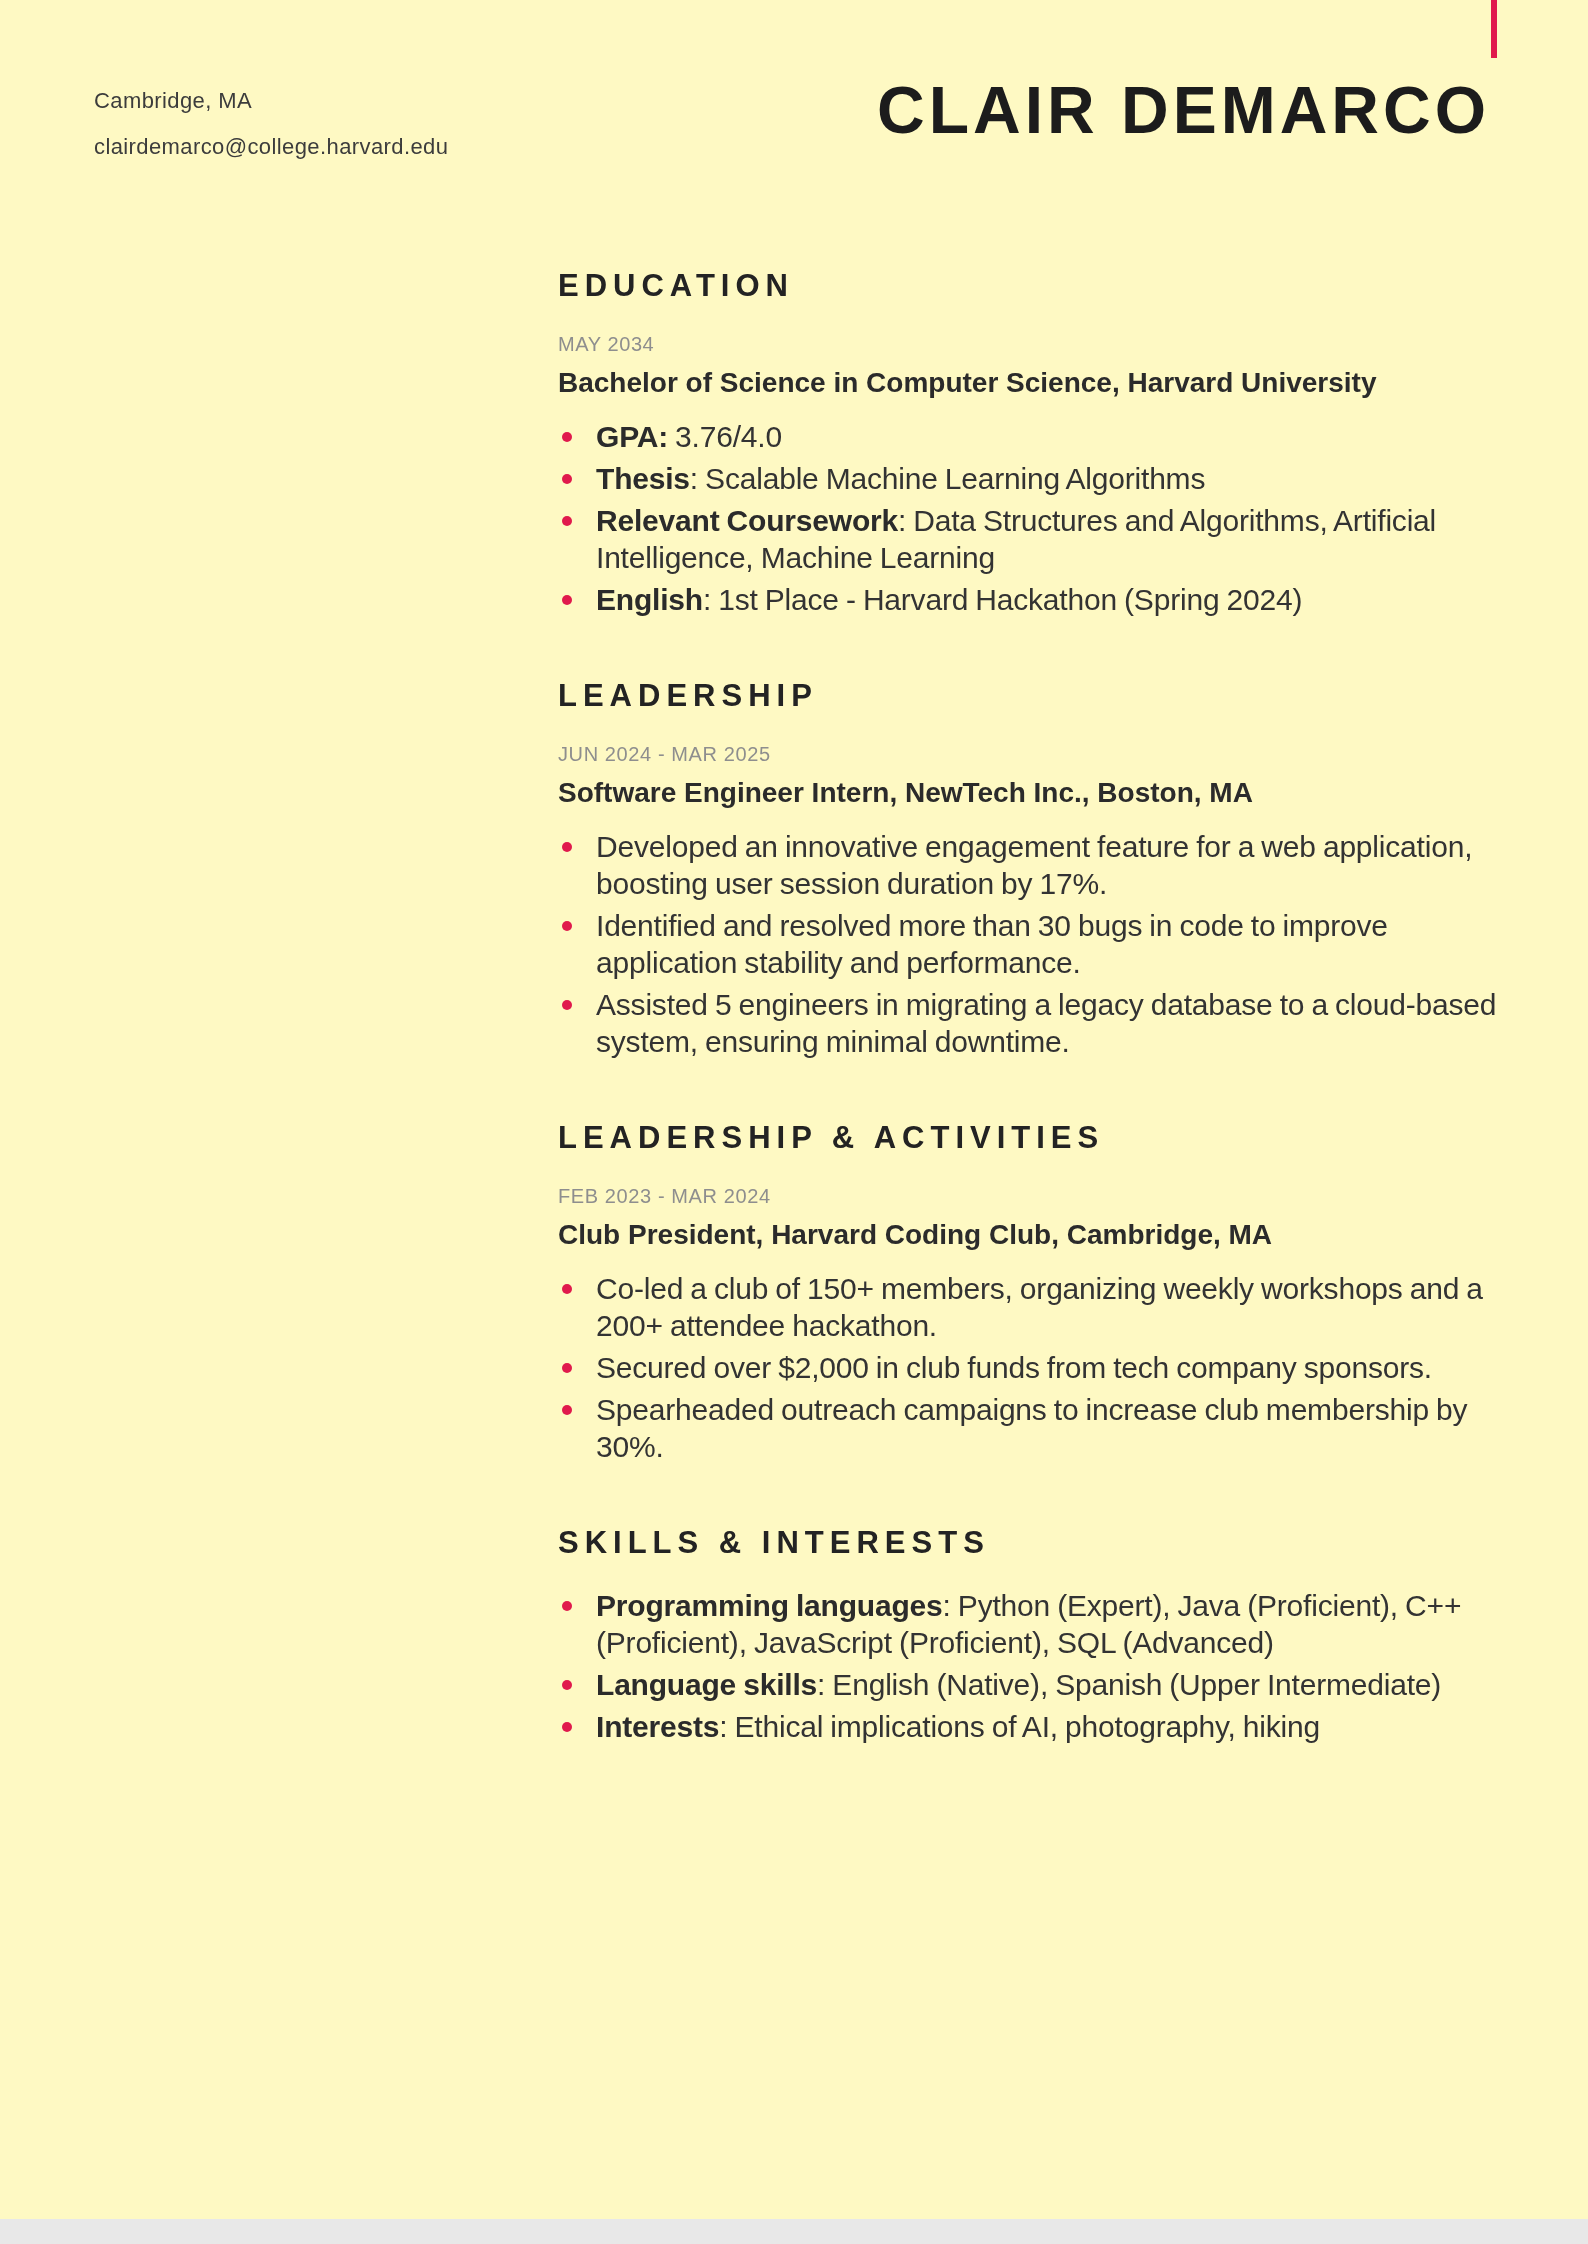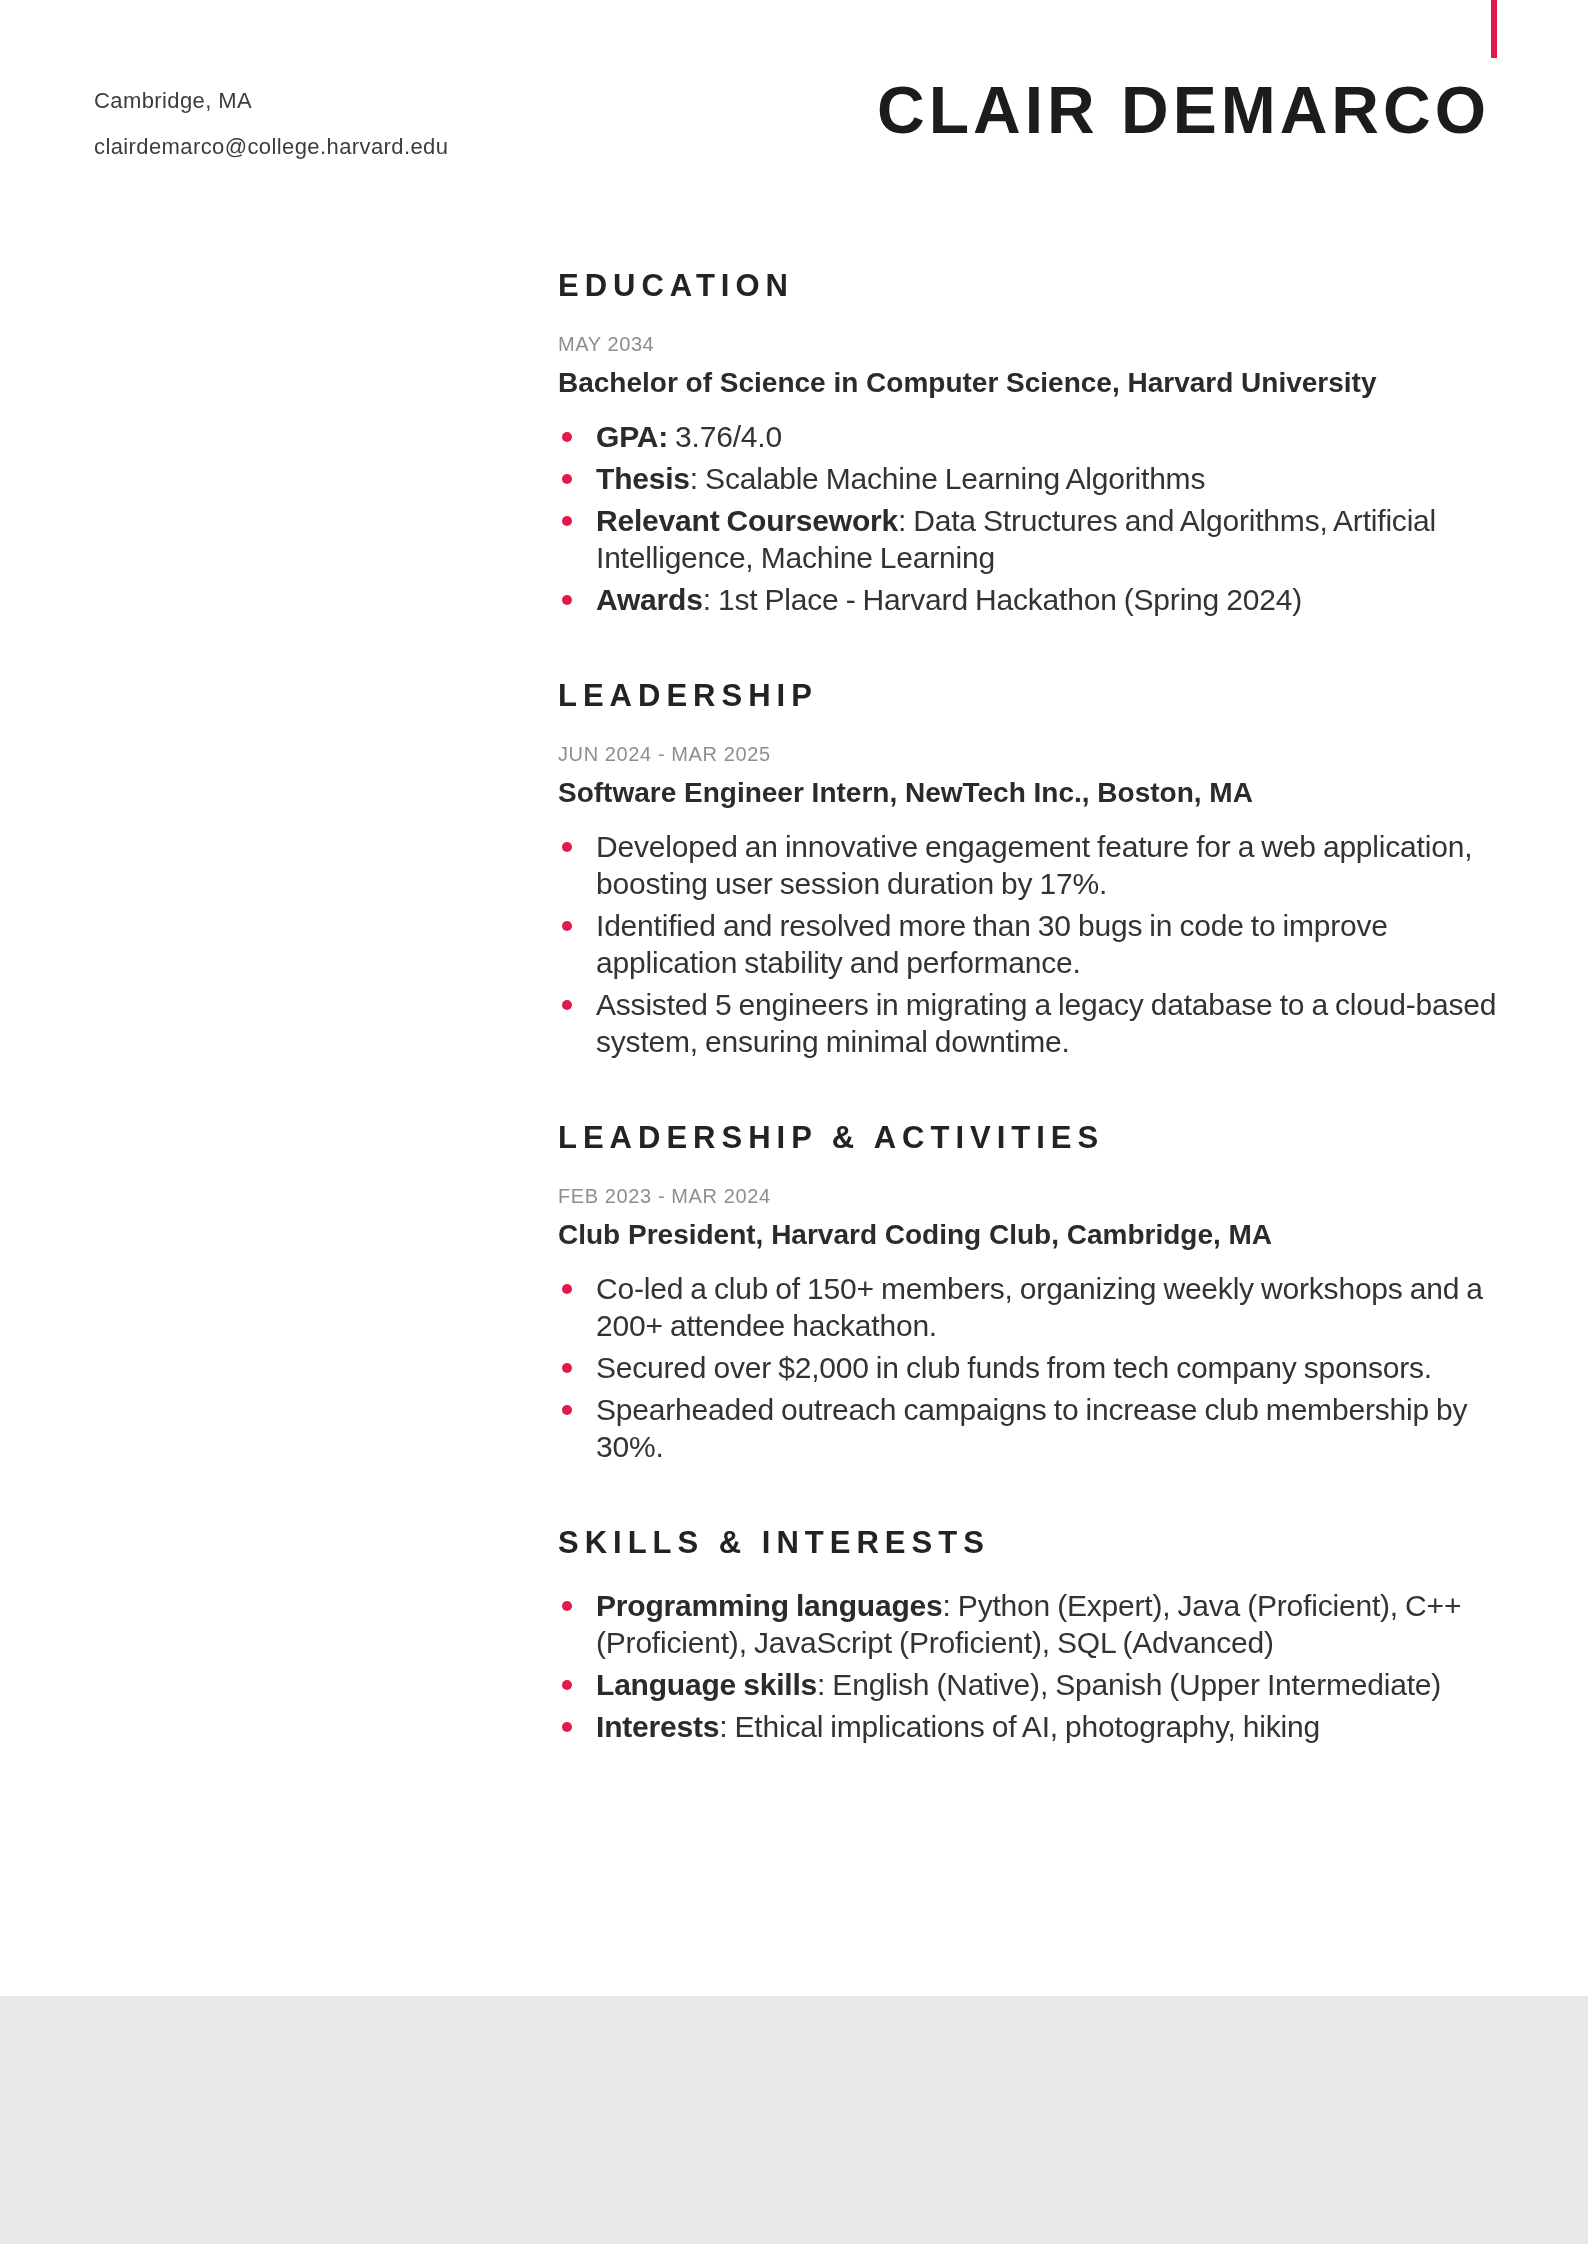--- a/index.html
+++ b/index.html
@@ -1,20 +1,20 @@
 <!DOCTYPE html>
 <html><head>
 <meta charset="utf-8">
 <style>
   html,body { margin:0; padding:0; background:#e8e8e8; }
   .page {
     position:relative;
-    width:1588px; height:1996px;
+    width:1588px; height:2219px;
     margin:0 auto;
-    background:#ffffff;
+    background:#fef9c3;
     font-family:"Liberation Sans", sans-serif;
     color:#333;
     overflow:hidden;
   }
   
   .accent-bar {
     position:absolute; top:0; right:91px;
     width:6px; height:58px;
     background:var(--accent,#e01a4c);
   }
@@ -90,21 +90,21 @@
 
   <main class="resume-body">
       <section class="section">
         <h2>EDUCATION</h2>
         <p class="date">MAY 2034</p>
         <h3 class="role">Bachelor of Science in Computer Science, Harvard University</h3>
         <ul class="bullets">
           <li><b>GPA:</b><span> 3.76/4.0</span></li>
           <li><b>Thesis</b><span>: Scalable Machine Learning Algorithms</span></li>
           <li><b>Relevant Coursework</b><span>: Data Structures and Algorithms, Artificial Intelligence, Machine Learning</span></li>
-          <li><b>Awards</b><span>: 1st Place - Harvard Hackathon (Spring 2024)</span></li>
+          <li><b>English</b><span>: 1st Place - Harvard Hackathon (Spring 2024)</span></li>
         </ul>
       </section>
       <section class="section">
         <h2>LEADERSHIP</h2>
         <p class="date">JUN 2024 - MAR 2025</p>
         <h3 class="role">Software Engineer Intern, NewTech Inc., Boston, MA</h3>
         <ul class="bullets">
           <li><span>Developed an innovative engagement feature for a web application, boosting user session duration by 17%.</span></li>
           <li><span>Identified and resolved more than 30 bugs in code to improve application stability and performance.</span></li>
           <li><span>Assisted 5 engineers in migrating a legacy database to a cloud-based system, ensuring minimal downtime.</span></li>

